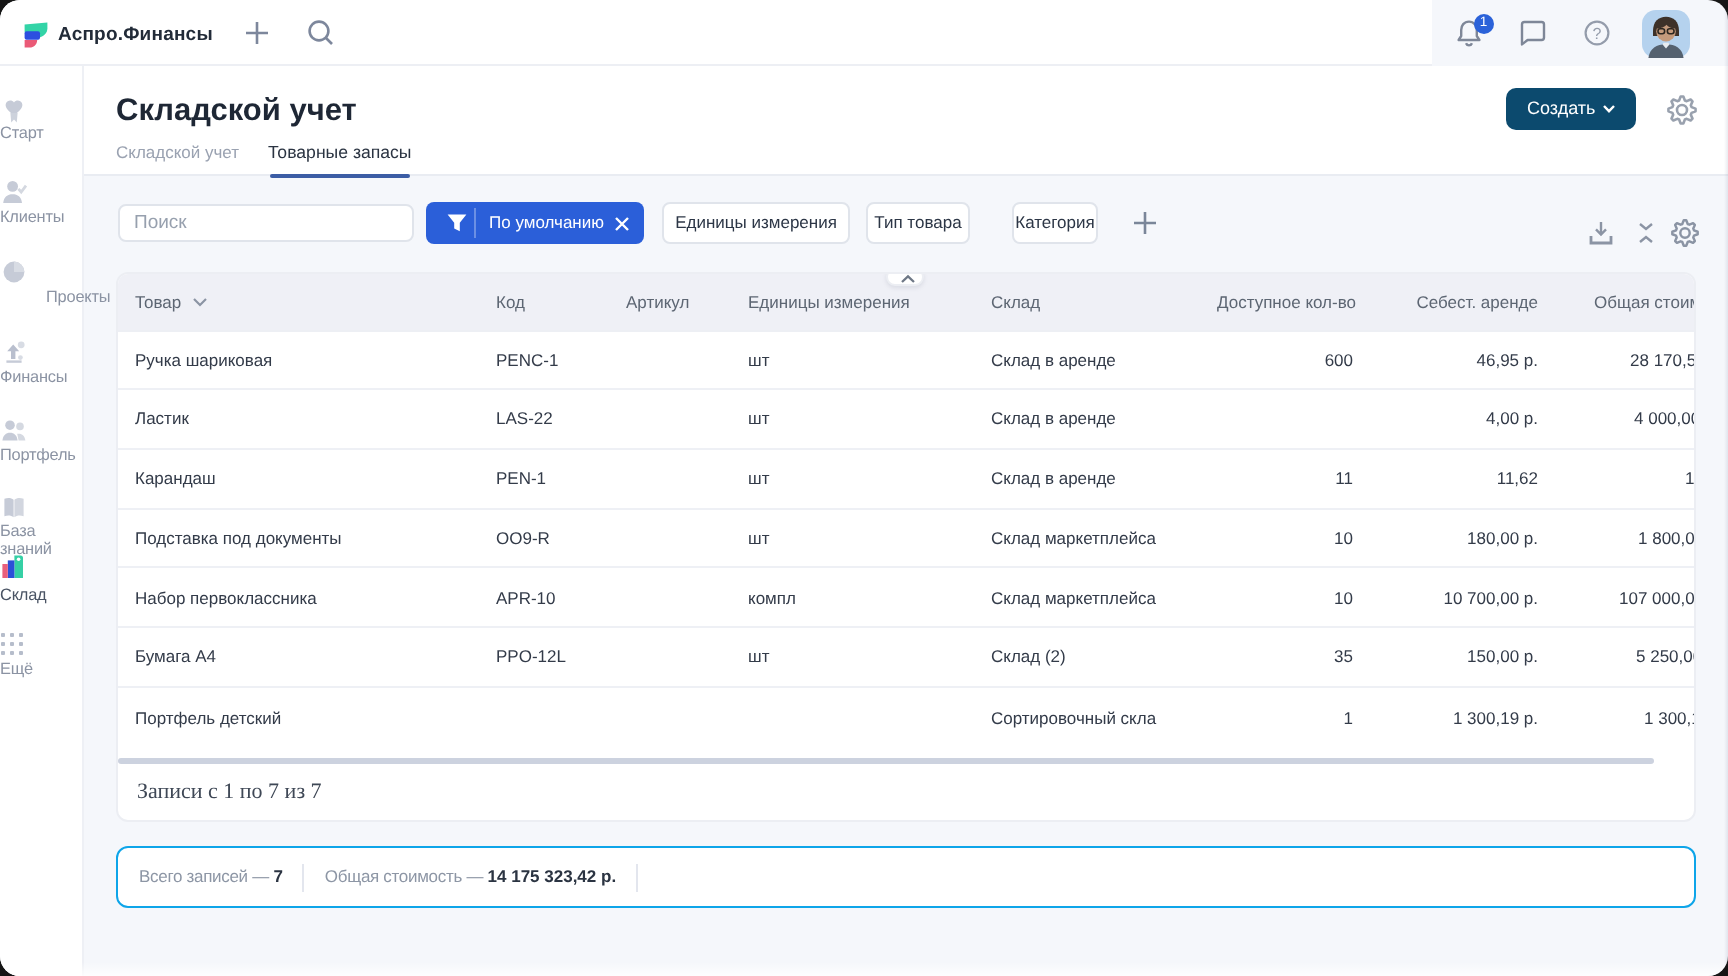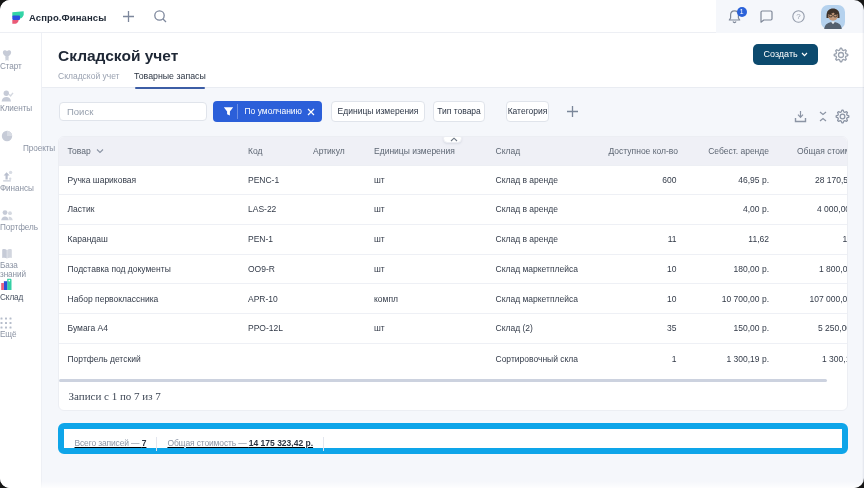--- a/index.html
+++ b/index.html
@@ -44,21 +44,21 @@
 .c5 { left:437px; }
 .c6 { left:510.5px; width:109px; text-align:right; }
 .td.c6 { width:107.5px; }
 .c7 { left:620.5px; width:90px; text-align:right; }
 .c8 { left:700px; width:130px; text-align:right; }
 .scrollthumb { position:absolute; left:0.5px; top:241.5px; width:768px; height:3px; background:#ccd2df; border-radius:2px; }
 .zapisi { position:absolute; left:0; top:245px; width:790px; height:29.5px; font-size:11px; color:#3f4856; line-height:29.5px; padding-left:10px;font-family:Liberation Serif, serif; }
 .collapsepill { position:absolute; left:384.5px; top:-3px; width:19px; height:8.5px; background:#fff; border:1px solid #eceef3; border-radius:5px; box-shadow:0 1px 2px rgba(120,130,150,0.18); }
 
 
-.footer { position:absolute; left:57.5px; top:423px; width:790px; height:31px; background:#fff; border-radius:6px; border:6px solid #0ea5e9; font-size:8.5px; line-height:29px;text-decoration:underline; }
+.footer { position:absolute; left:57.5px; top:423px; width:790px; height:31px; background:#fff; border-radius:6px; border:1px solid #0ea5e9; font-size:8.5px; line-height:29px; }
 .flabel { color:#8d96a5; letter-spacing:-0.15px; }
 .fval { color:#2b3442; font-weight:700; }
 .fdiv { display:inline-block; width:1px; height:14px; background:#e3e6ee; vertical-align:middle; margin:0 10px; }
 .win::before { content:""; position:absolute; left:0; right:0; bottom:0; height:7px; background:linear-gradient(to bottom, rgba(255,255,255,0), rgba(255,255,255,0.85)); z-index:50; }
 .win::after { content:""; position:absolute; right:0; top:0; bottom:0; width:2px; background:linear-gradient(to right, rgba(120,130,160,0), rgba(120,130,160,0.16)); }
 </style>
 </head>
 <body>
 <div class="win">
 

